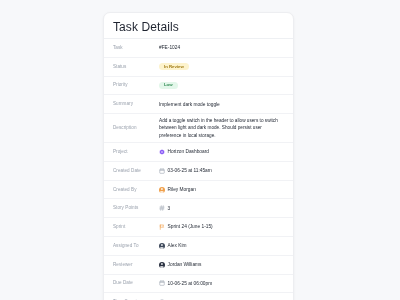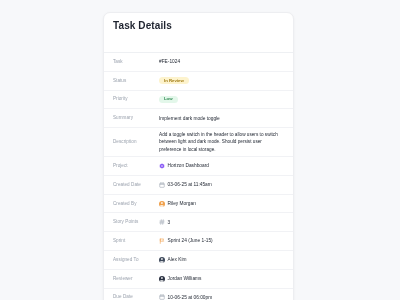--- a/index.html
+++ b/index.html
@@ -14,24 +14,24 @@
     position:absolute;
     left:103px;top:12px;
     width:189px;
     background:#ffffff;
     border:1px solid #edeef1;
     border-radius:7px;
     box-shadow:0 1px 3px rgba(16,24,40,.05),0 1px 1px rgba(16,24,40,.03);
     overflow:hidden;
   }
   .card-title{
-    font-size:10px;
-    font-weight:bold;
+    font-size:12px;
+    font-weight:normal;
     color:#1f2430;
-    padding:7px 9px 21px 9px;
+    padding:7px 9px 4px 9px;
     letter-spacing:.1px;
     border-bottom:1px solid #eef0f3;
   }
   .row{
     display:flex;
     align-items:center;
     min-height:12.6px;
     padding:2.6px 9px;
     border-bottom:1px solid #f1f2f5;
   }

